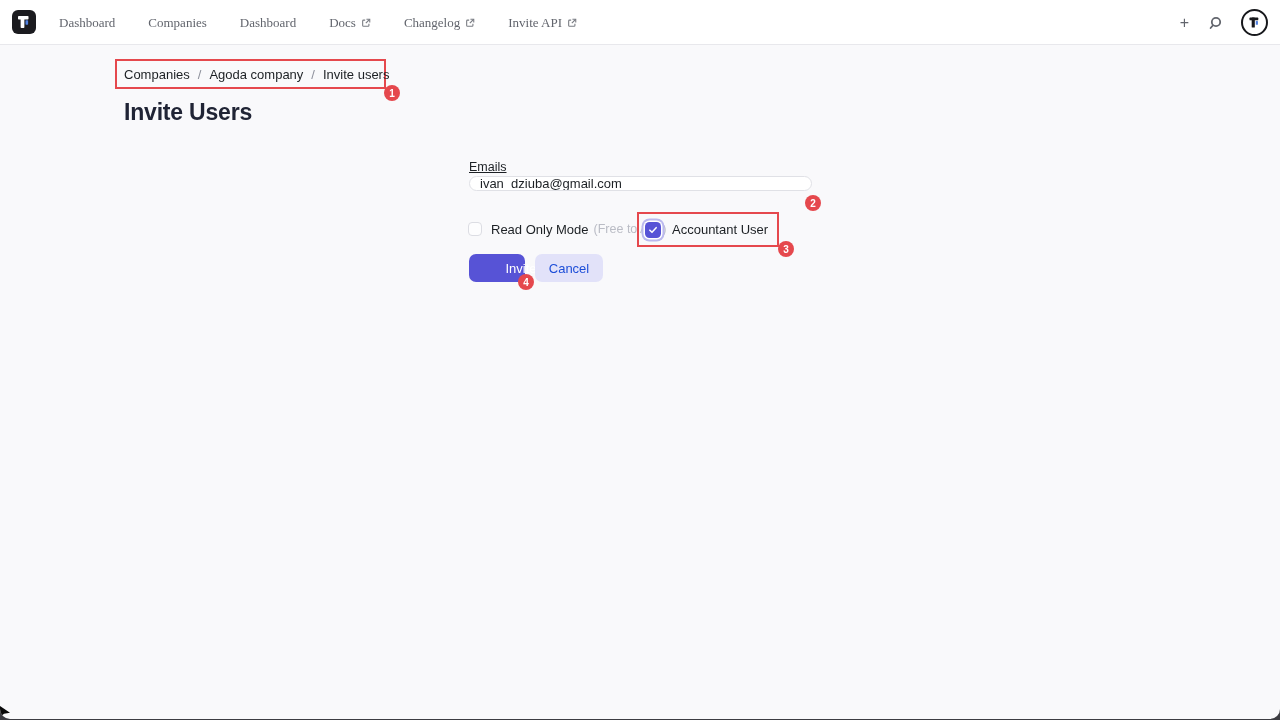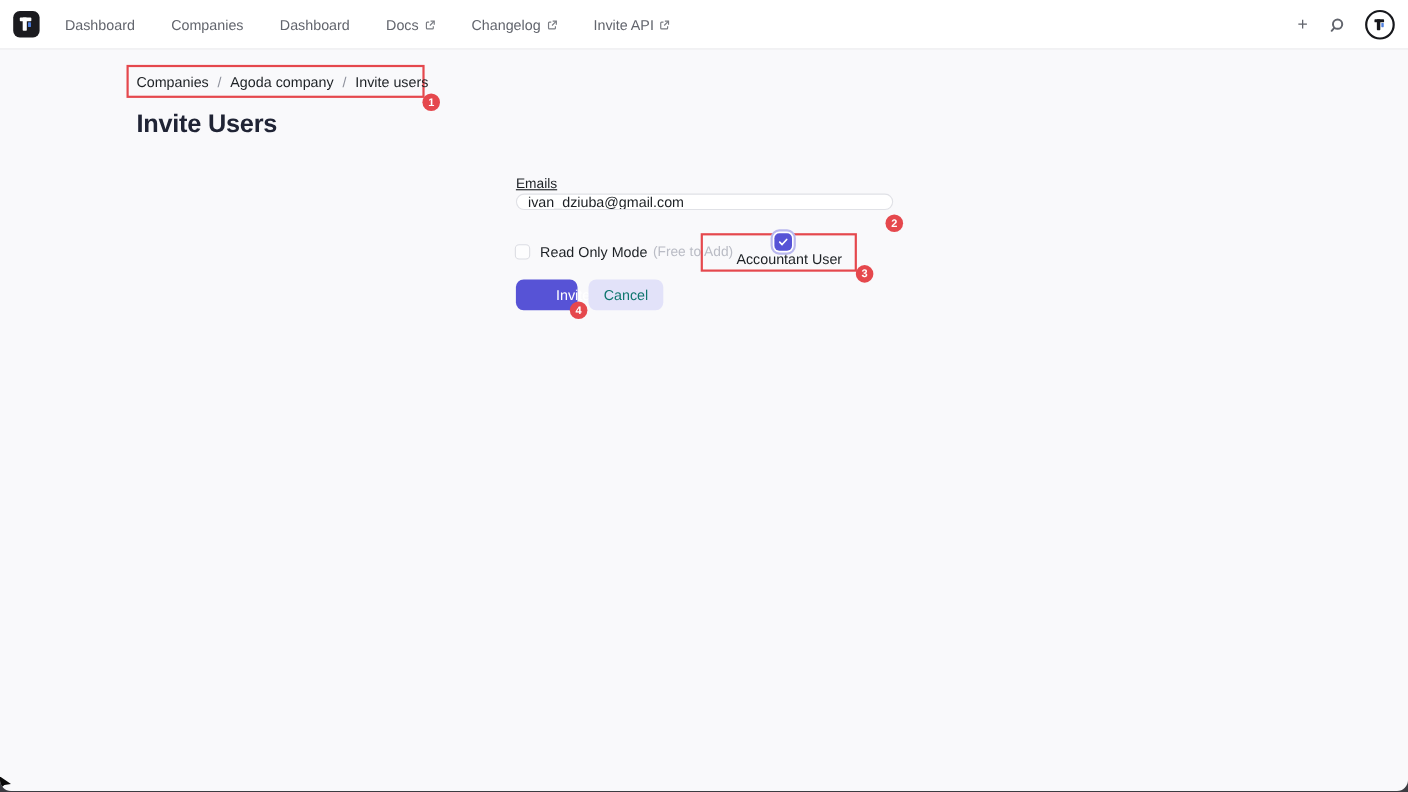--- a/index.html
+++ b/index.html
@@ -12,21 +12,21 @@
   
   #topnav {
     position: absolute; left: 0; top: 0; width: 1280px; height: 45px;
     background: #ffffff; border-bottom: 1px solid #e8e8ec;
     display: flex; align-items: center;
   }
   .logo-box {
     position: absolute; left: 12px; top: 10px; width: 24px; height: 24px;
     background: #1b1b1f; border-radius: 6px; display: flex; align-items: center; justify-content: center;
   }
-  .nav-links { position: absolute; left: 59px; top: 0; height: 45px; display: flex; align-items: center; gap: 33px; }
+  .nav-links { position: absolute; left: 59px; top: 0; height: 45px; display: flex; align-items: center; gap: 33px; font-family: Liberation Serif, serif; }
   .nav-link {
     font-size: 13px; color: #62656d; cursor: pointer; display: flex; align-items: center; gap: 5px;
     white-space: nowrap;
   }
   .ext-ico { display: inline-flex; opacity: .85; }
   .nav-actions { position: absolute; right: 12px; top: 0; height: 45px; display: flex; align-items: center; gap: 18px; }
   .plus-ico { font-size: 16px; color: #62656d; line-height: 1; cursor: pointer; font-weight: 400; }
   .search-ico { display: inline-flex; cursor: pointer; }
   .avatar {
     width: 27px; height: 27px; border-radius: 50%; background: #ffffff;
@@ -66,33 +66,33 @@
   #readonly-row { position: absolute; left: 468px; top: 221px; height: 16px; display: flex; align-items: center; }
   .cbx-empty {
     width: 14px; height: 14px; border: 1px solid #dcdde3; border-radius: 4px;
     background: #fdfdfe; cursor: pointer; flex: none;
   }
   .cbx-label { margin-left: 9px; font-size: 13px; font-weight: 500; color: #1c2024; white-space: nowrap; }
   .cbx-hint { margin-left: 5px; font-size: 12.5px; color: #babcc5; white-space: nowrap; }
   #accountant-box { left: 637px; top: 212px; width: 142px; height: 35px; }
   #accountant-row {
     position: absolute; left: 637px; top: 212px; width: 142px; height: 35px;
-    display: flex; align-items: center; padding-left: 8px; z-index: 6; flex-direction: column;
+    display: flex; align-items: center; padding-left: 8px; z-index: 6;
   }
   .cbx-checked {
     width: 16px; height: 16px; border-radius: 4.5px; background: #5753d6;
     box-shadow: 0 0 0 1.5px #ffffff, 0 0 0 3.5px #bab8ee;
     display: flex; align-items: center; justify-content: center; cursor: pointer; flex: none;
   }
   #accountant-row .cbx-label { margin-left: 11px; }
   #buttons-row { position: absolute; left: 469px; top: 254px; display: flex; gap: 10px; }
   .btn { height: 28px; border: none; border-radius: 7px; font-size: 13px; cursor: pointer;
          font-family: "Liberation Sans", sans-serif; display: flex; align-items: center; justify-content: center; }
   #invite-btn { width: 56px; background: #5753d6; color: #ffffff; padding-left: 48px; }
-  #cancel-btn { width: 68px; background: #e2e2f9; color: #0f766e; }
+  #cancel-btn { width: 68px; background: #e2e2f9; color: #1d4ed8; }
   
   #cursor-artifact {
     position: absolute; left: 0; top: 706px; width: 10px; height: 11px;
     background: #0a0a0a; clip-path: polygon(0 0, 100% 62%, 40% 70%, 0 100%);
   }
 </style>
 </head>
 <body>
 
 <div id="window">

